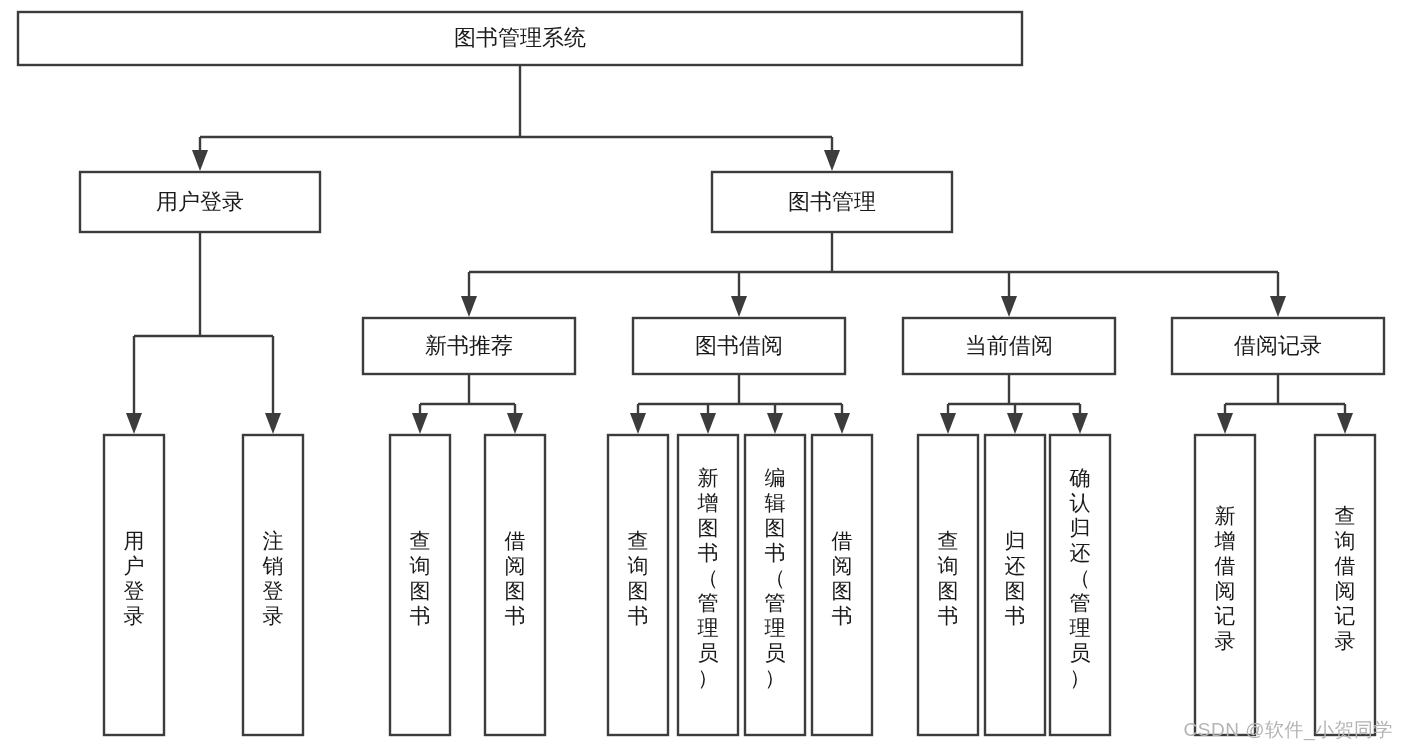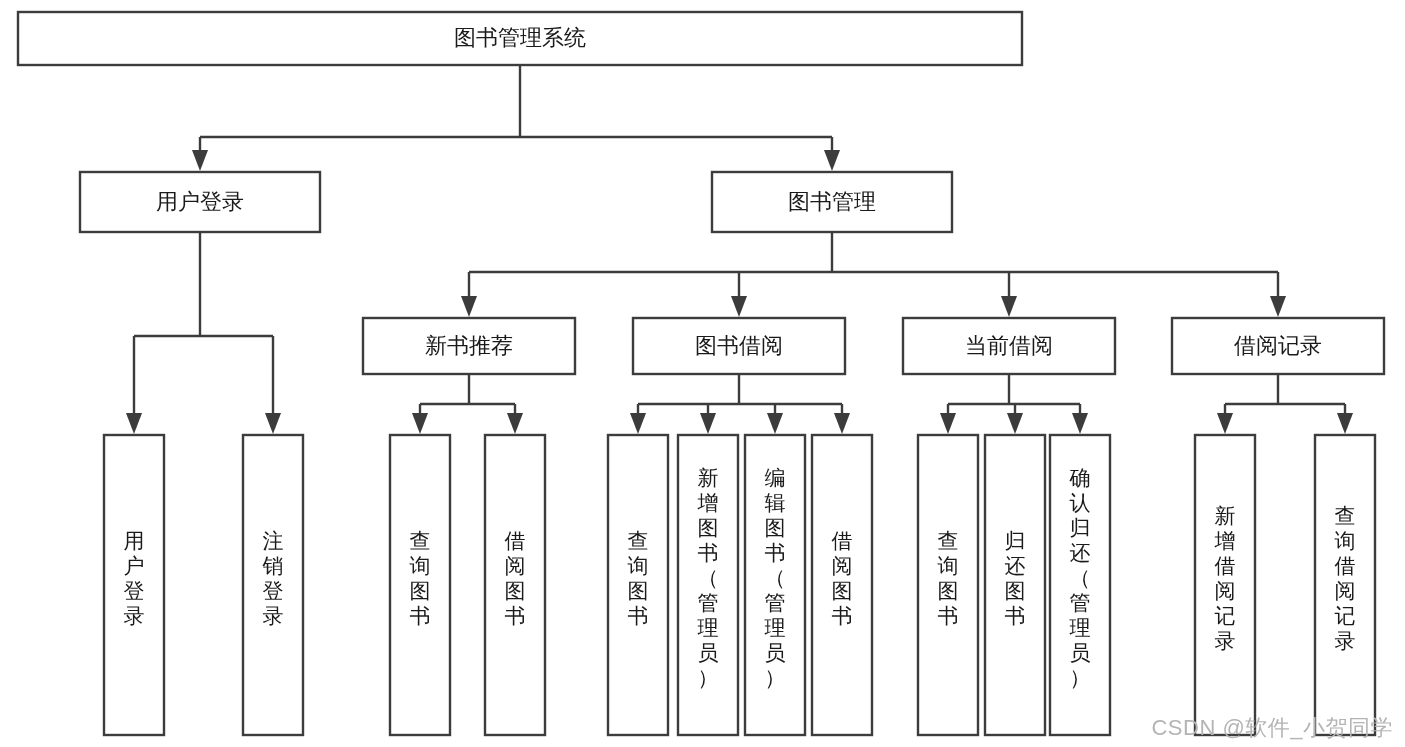--- a/index.html
+++ b/index.html
@@ -54,21 +54,21 @@
     fill: #1a1a1a;
     font-family: "Liberation Sans", "DejaVu Sans", sans-serif;
     font-size: 21px;
     text-anchor: middle;
   }
   .watermark {
     position: absolute;
     right: 12px;
     bottom: 4px;
     font-family: "Liberation Sans", "DejaVu Sans", sans-serif;
-    font-size: 22px;
+    font-size: 19px;
     color: #b4b4b4;
     white-space: nowrap;
     letter-spacing: 0.5px;
   }
 </style>
 </head>
 <body>
 
 <div id="diagram-root">
   <svg class="diagram-canvas" id="diagram-canvas" viewBox="0 0 1405 747" xmlns="http://www.w3.org/2000/svg">

